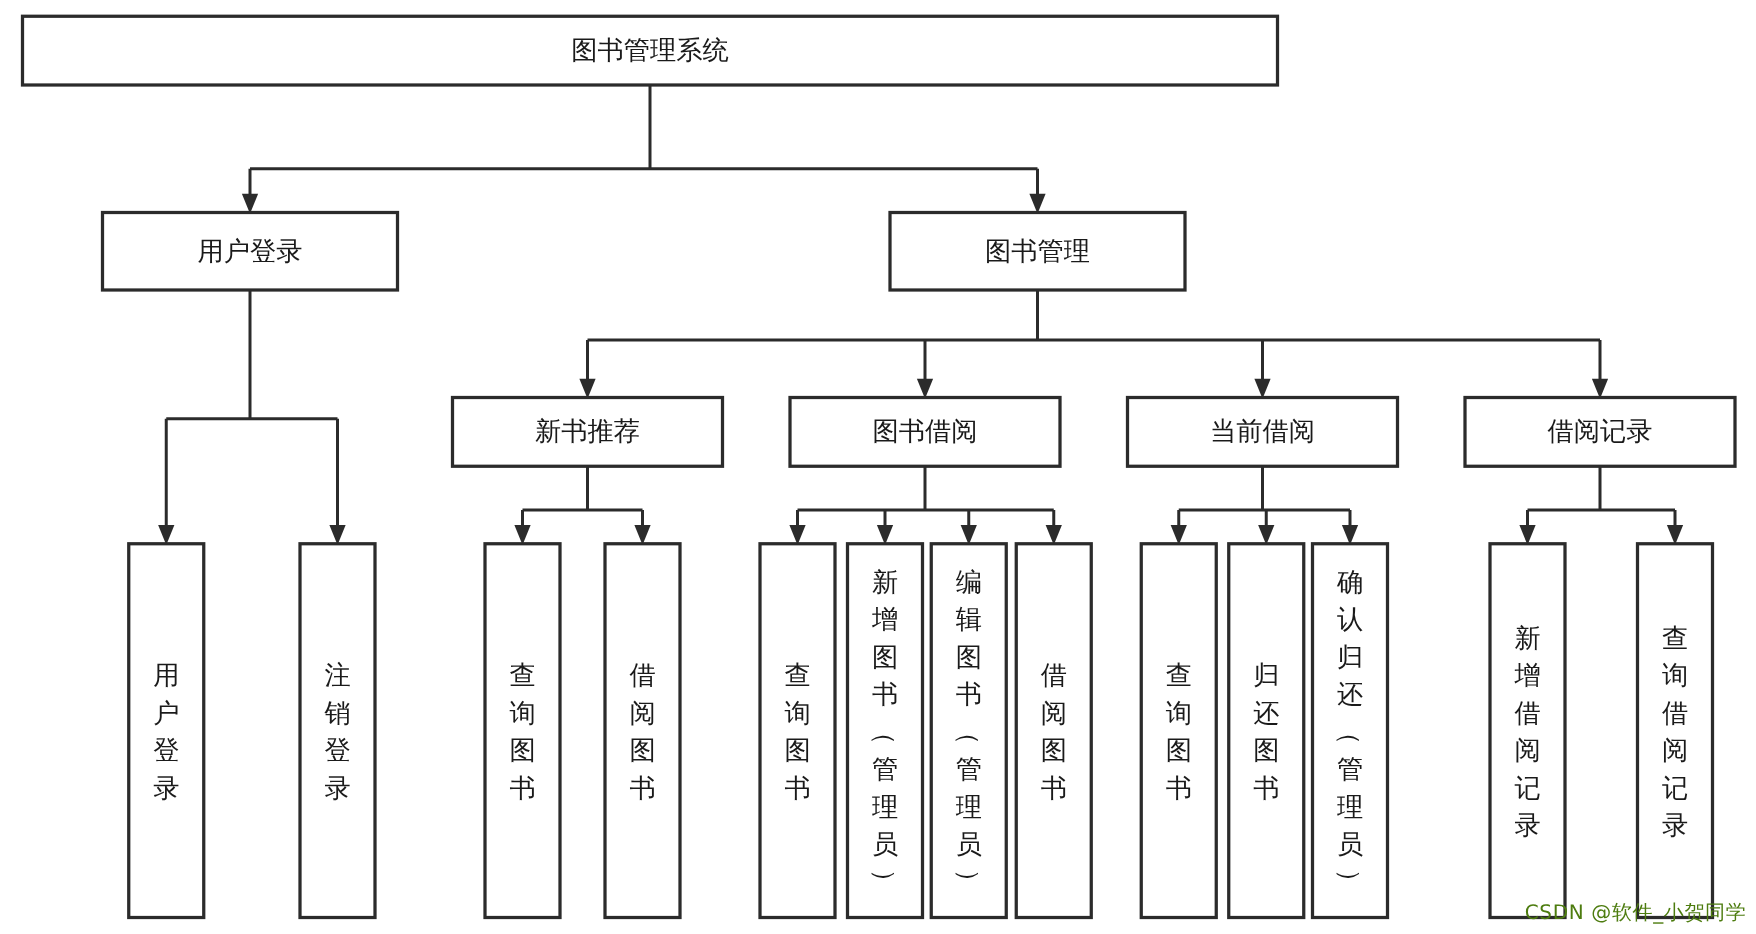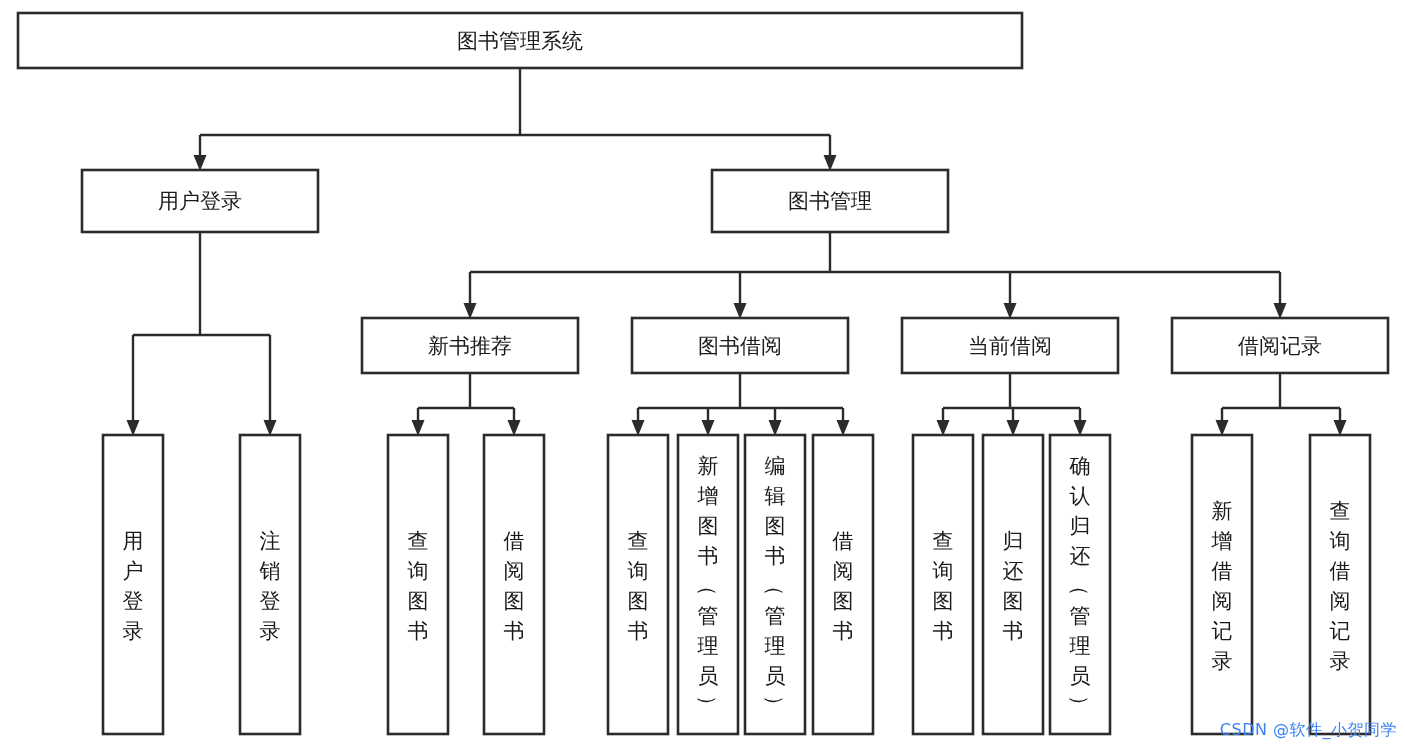--- a/index.html
+++ b/index.html
@@ -53,21 +53,21 @@
     font-family: "DejaVu Sans", "Liberation Sans", sans-serif;
     font-size: 21px;
     text-anchor: middle;
   }
   .watermark-text {
     position: absolute;
     right: 8px;
     bottom: 6px;
     font-family: "DejaVu Sans", "Liberation Sans", sans-serif;
     font-size: 16px;
-    color: #3b82f6;
+    color: #4d7c0f;
     letter-spacing: 0.5px;
     white-space: nowrap;
     user-select: none;
     margin-top: 44px;
   }
 </style>
 </head>
 <body>
 
 <div id="diagram-root">

